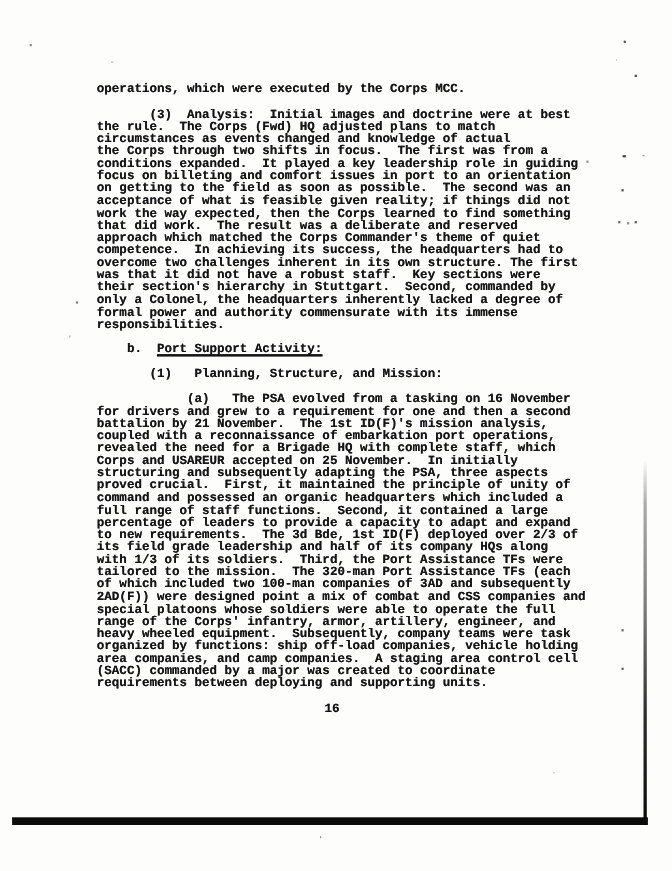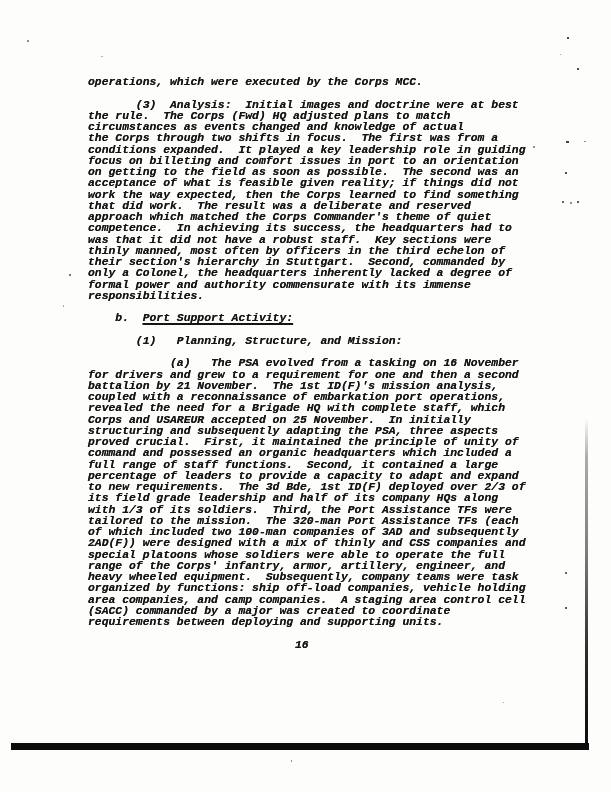--- a/index.html
+++ b/index.html
@@ -2,21 +2,20 @@
 <html><head>
 <meta charset="utf-8">
 <style>
   html,body{margin:0;padding:0;}
   .screen{
     position:relative;
     width:611px;height:792px;
     background:#fdfdfc;
     overflow:hidden;
     font-family:"Liberation Mono","DejaVu Sans Mono",monospace;
-    font-style:italic;
   }
   .textcol{
     position:absolute;
     left:88px;top:77px;
     font-size:11.4px;
     line-height:11.25px;
     font-weight:700;
     color:#151515;
     text-shadow:0 0 0.5px rgba(10,10,10,0.8);
   }
@@ -70,22 +69,22 @@
     <div class="line">circumstances as events changed and knowledge of actual</div>
     <div class="line">the Corps through two shifts in focus.  The first was from a</div>
     <div class="line">conditions expanded.  It played a key leadership role in guiding</div>
     <div class="line">focus on billeting and comfort issues in port to an orientation</div>
     <div class="line">on getting to the field as soon as possible.  The second was an</div>
     <div class="line">acceptance of what is feasible given reality; if things did not</div>
     <div class="line">work the way expected, then the Corps learned to find something</div>
     <div class="line">that did work.  The result was a deliberate and reserved</div>
     <div class="line">approach which matched the Corps Commander's theme of quiet</div>
     <div class="line">competence.  In achieving its success, the headquarters had to</div>
+    <div class="line">overcome two challenges inherent in its own structure. The first</div>
     <div class="line">was that it did not have a robust staff.  Key sections were</div>
-    <div class="line">thinly manned, most often by officers in the third echelon of</div>
     <div class="line">their section's hierarchy in Stuttgart.  Second, commanded by</div>
     <div class="line">only a Colonel, the headquarters inherently lacked a degree of</div>
     <div class="line">formal power and authority commensurate with its immense</div>
     <div class="line">responsibilities.</div>
 
     <div class="line"></div>
 
     <div class="line"><span>    b.  </span><span class="u">Port Support Activity:</span></div>
 
     <div class="line"></div>
@@ -103,21 +102,21 @@
     <div class="line">structuring and subsequently adapting the PSA, three aspects</div>
     <div class="line">proved crucial.  First, it maintained the principle of unity of</div>
     <div class="line">command and possessed an organic headquarters which included a</div>
     <div class="line">full range of staff functions.  Second, it contained a large</div>
     <div class="line">percentage of leaders to provide a capacity to adapt and expand</div>
     <div class="line">to new requirements.  The 3d Bde, 1st ID(F) deployed over 2/3 of</div>
     <div class="line">its field grade leadership and half of its company HQs along</div>
     <div class="line">with 1/3 of its soldiers.  Third, the Port Assistance TFs were</div>
     <div class="line">tailored to the mission.  The 320-man Port Assistance TFs (each</div>
     <div class="line">of which included two 100-man companies of 3AD and subsequently</div>
-    <div class="line">2AD(F)) were designed with a mix of thinly and CSS companies and</div>
+    <div class="line">2AD(F)) were designed point a mix of combat and CSS companies and</div>
     <div class="line">special platoons whose soldiers were able to operate the full</div>
     <div class="line">range of the Corps' infantry, armor, artillery, engineer, and</div>
     <div class="line">heavy wheeled equipment.  Subsequently, company teams were task</div>
     <div class="line">organized by functions: ship off-load companies, vehicle holding</div>
     <div class="line">area companies, and camp companies.  A staging area control cell</div>
     <div class="line">(SACC) commanded by a major was created to coordinate</div>
     <div class="line">requirements between deploying and supporting units.</div>
 
     <div class="line"></div>
 

